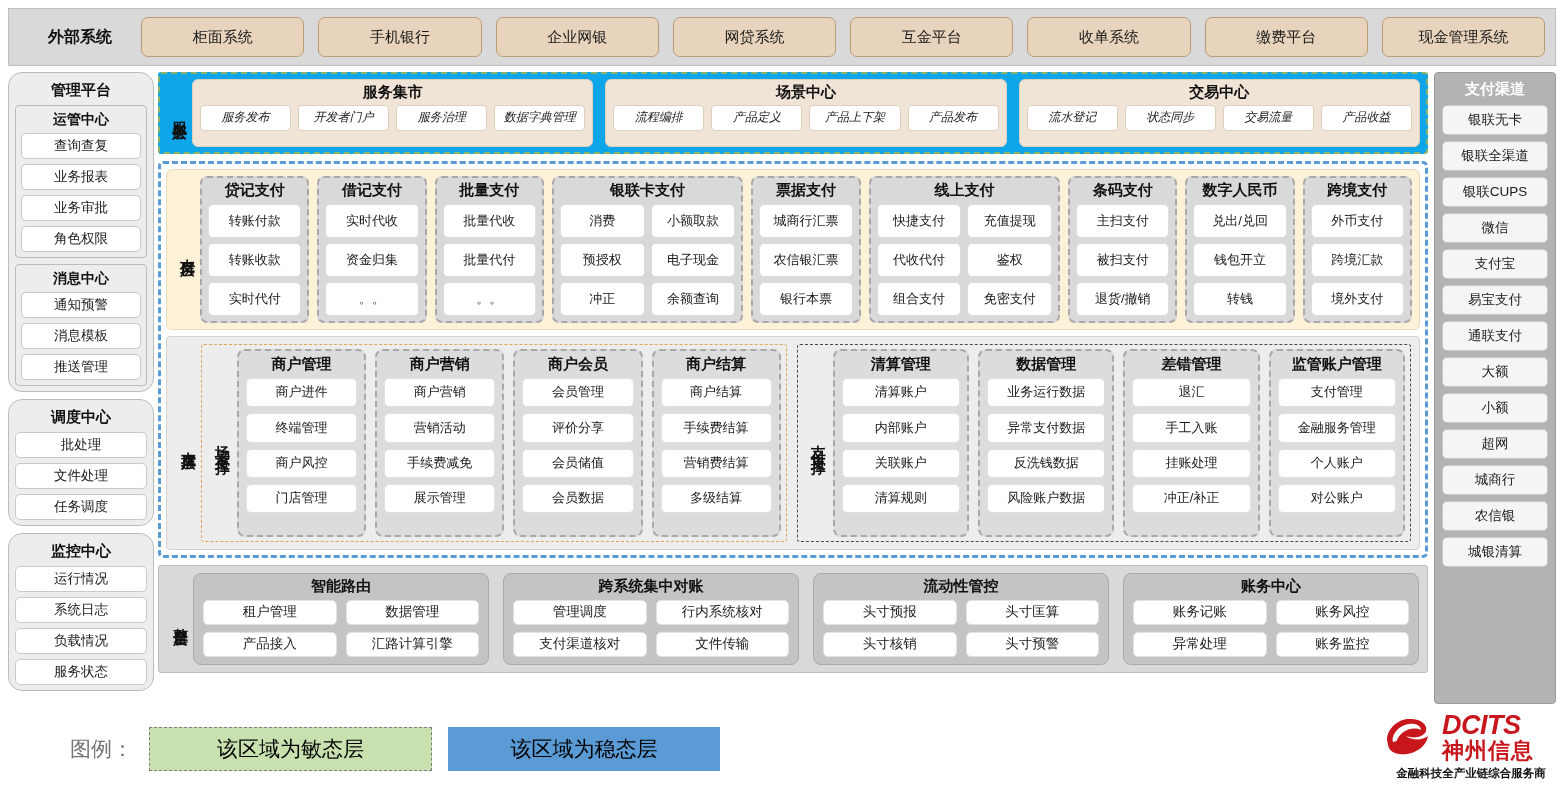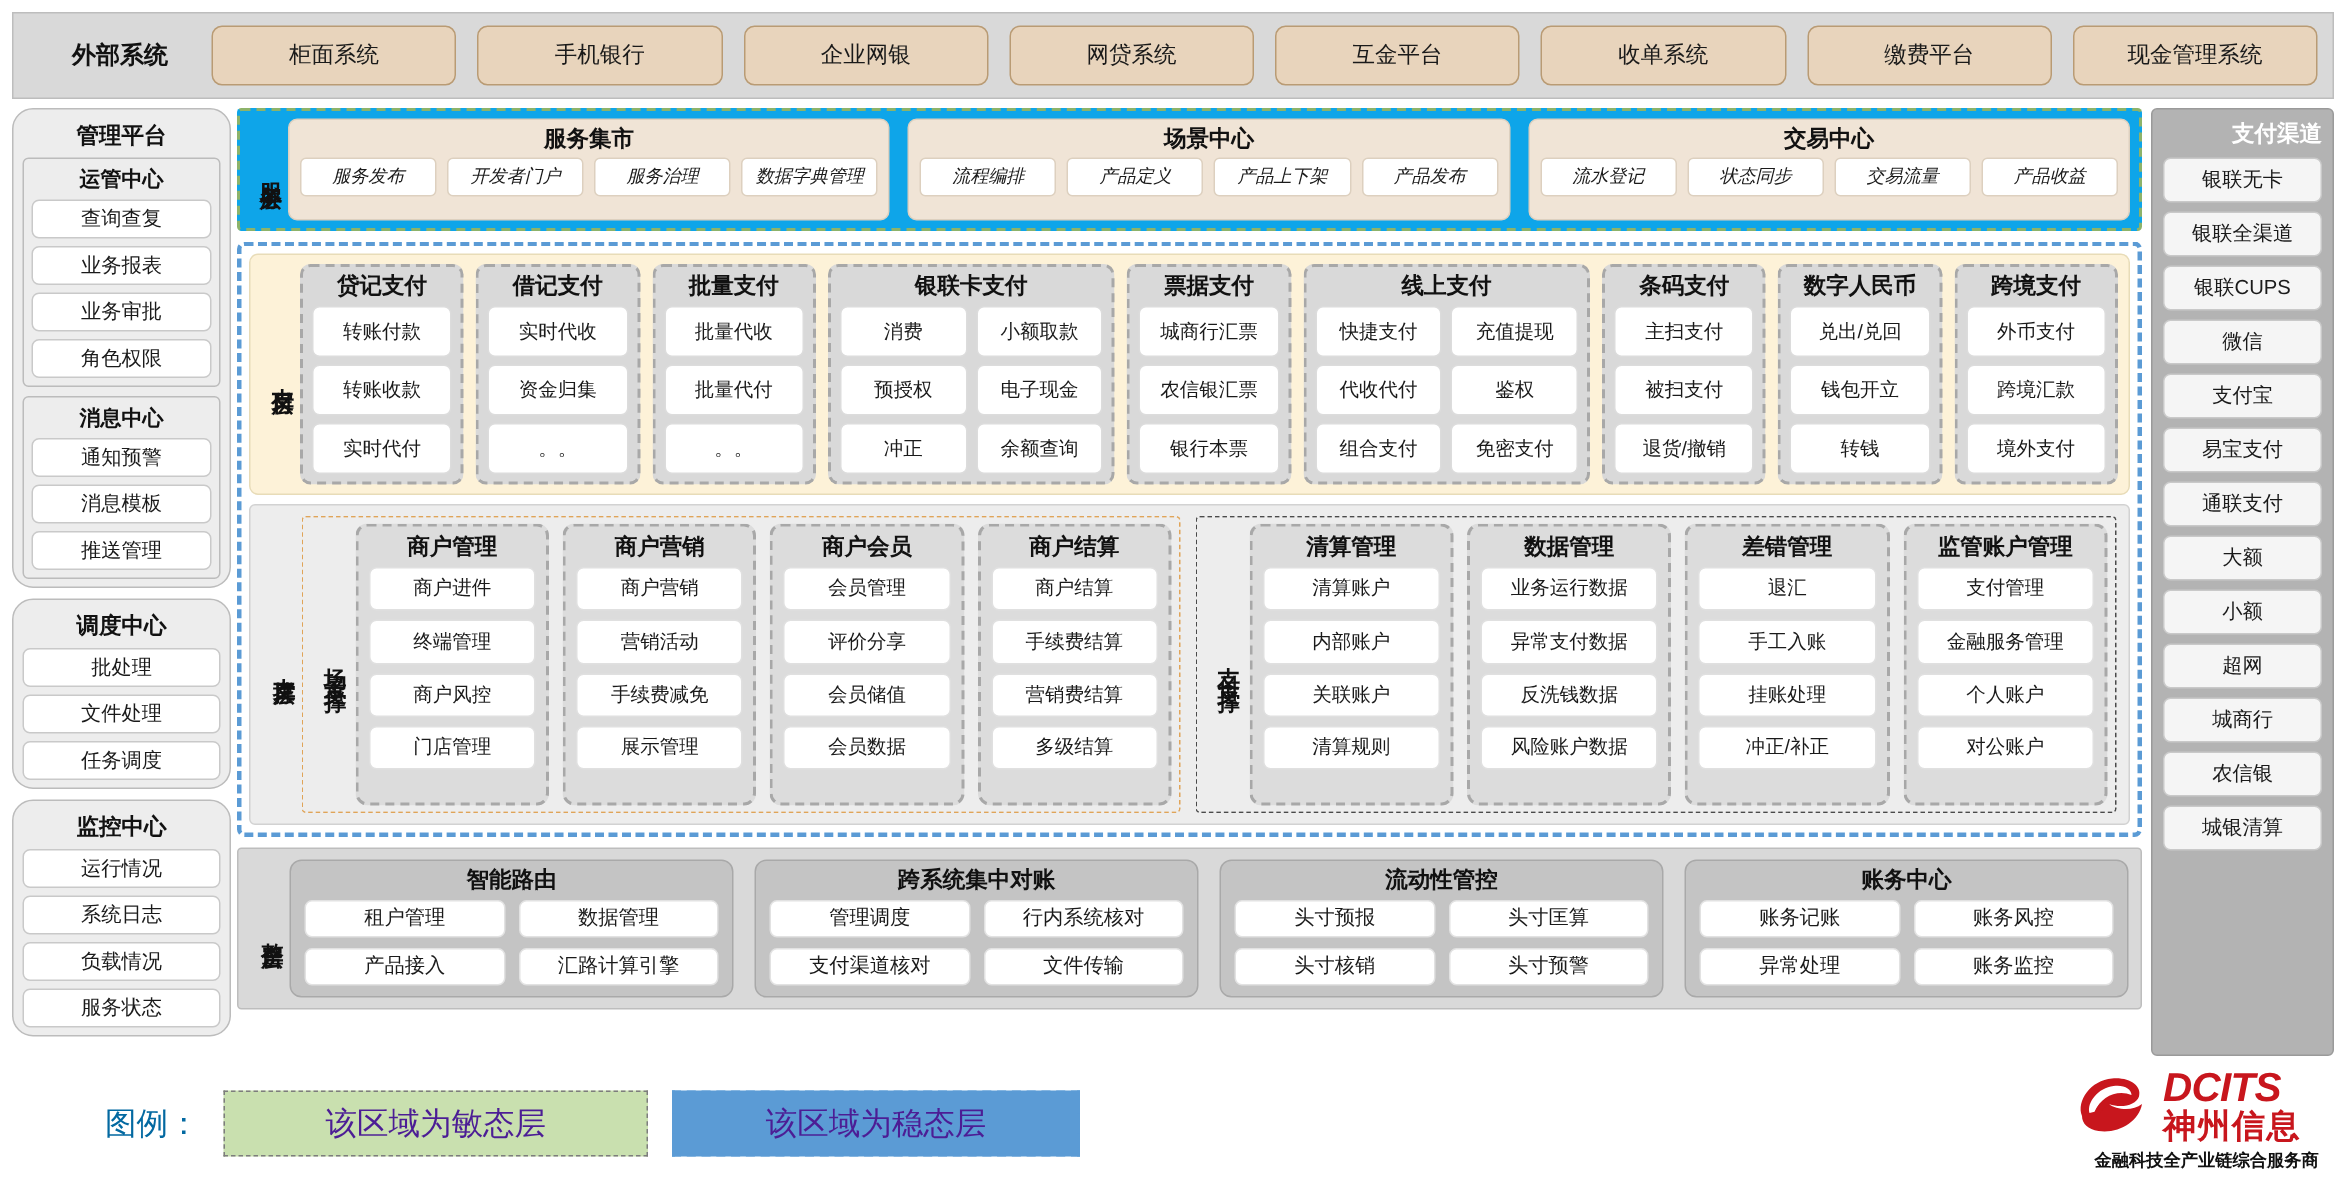--- a/index.html
+++ b/index.html
@@ -72,21 +72,21 @@
   #mgmt-platform { margin-bottom: 7px; }
 
   
   #right-side {
     position: absolute; left: 1434px; top: 72px;
     width: 122px; height: 632px;
     background: #b3b3b3; border: 1px solid #9a9a9a; border-radius: 4px;
     padding: 4px 7px;
   }
   #right-title {
-    font-size: 15px; font-weight: bold; text-align: right; color: #fff;
+    font-size: 15px; font-weight: bold; text-align: center; color: #fff;
     padding: 3px 0 6px;
   }
   #right-side .litem { height: 30px; font-size: 13.5px; margin-bottom: 6px; background:#f5f5f5; }
 
   
   #center { position: absolute; left: 158px; top: 72px; width: 1270px; }
 
   
   #service-layer {
     background: #0ea5e9; border: 2px dashed #8db36a; border-radius: 3px;
@@ -167,24 +167,24 @@
     flex: 1; background: #c4c4c4; border: 1px solid #a9a9a9; border-radius: 8px;
     padding: 2px 9px 7px; display: flex; flex-direction: column;
   }
   .int-title { font-size: 15px; font-weight: bold; text-align: center; color: #111; padding: 1px 0 4px; }
   .int-items { display: flex; flex-direction: column; gap: 7px; flex: 1; }
   .int-row { display: flex; gap: 9px; flex: 1; }
   .int-items .pill { flex: 1; font-size: 13.5px; border-radius: 5px; border-color: #e2e2e2; }
 
   
   #legend { position: absolute; left: 70px; top: 727px; display: flex; align-items: center; gap: 16px; }
-  #legend-label { font-size: 21px; color: #0369a1; }
+  #legend-label { font-size: 21px; color: #737373; }
   .legend-box {
     height: 44px; display: flex; align-items: center; justify-content: center;
-    font-size: 21px; color: #4c1d95; padding: 0 42px;
+    font-size: 21px; color: #000000; padding: 0 42px;
   }
   #legend-agile { background: #c9e0af; border: 1px dashed #7d7d7d; min-width: 283px; }
   #legend-stable { background: #5b9bd5; border: 2px dashed #5b9bd5; min-width: 272px; }
 
   
   #logo { position: absolute; left: 1382px; top: 712px; width: 178px; }
   #logo-row { display: flex; align-items: center; gap: 4px; }
   #logo-mark { width: 56px; height: 46px; flex: none; }
   #logo-text { display: flex; flex-direction: column; line-height: 1; }
   #logo-en { font-size: 27px; font-weight: bold; color: #c8161d; letter-spacing: -0.5px; font-style: italic; }

